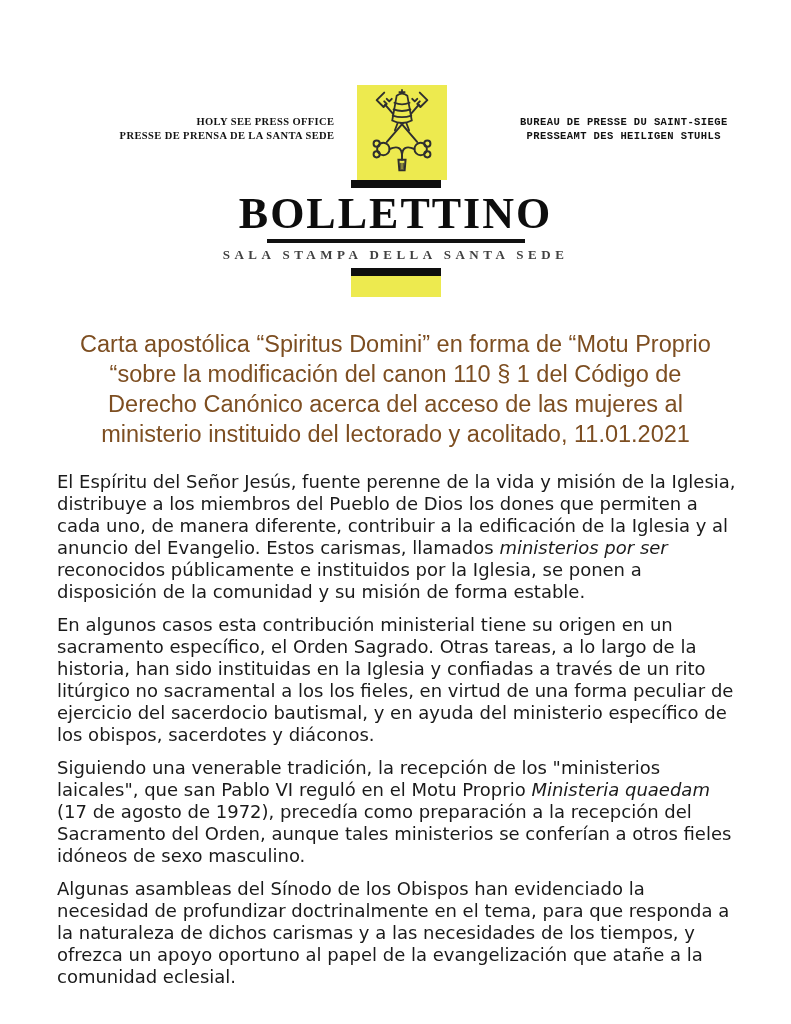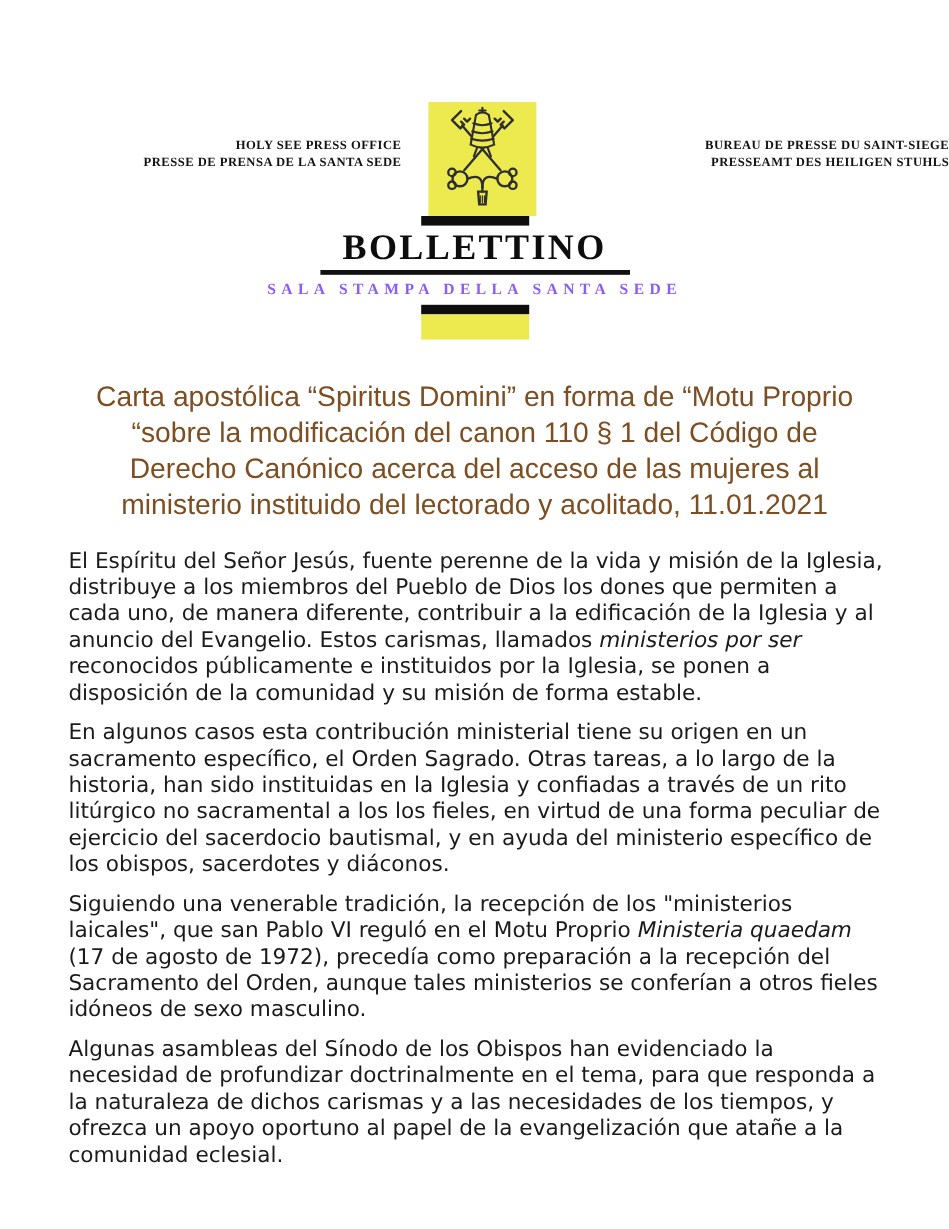--- a/index.html
+++ b/index.html
@@ -34,57 +34,57 @@
     margin-top:30px;
     font-family:"Liberation Serif", serif;
     font-weight:bold;
     font-size:10.5px;
     line-height:14px;
     letter-spacing:0.4px;
     color:#121212;
     white-space:nowrap;
   }
   .mast-left{text-align:right;padding-right:22px;}
-  .mast-right{text-align:right;padding-left:10px;}
+  .mast-right{text-align:center;padding-left:10px;font-family:Liberation Mono, monospace;}
   .emblem-box{
     flex:0 0 90px;
     width:90px;
     height:95px;
     background:var(--yellow);
     display:flex;
     align-items:center;
     justify-content:center;
   }
   .bar{
     width:90px;
     height:8px;
     background:var(--bar);
     margin:0 auto;
   }
   .wordmark{
     font-family:"Liberation Serif", serif;
     font-weight:bold;
-    font-size:30px;
+    font-size:44px;
     line-height:1;
     letter-spacing:2px;
     color:#0d0d0d;
     margin-top:4px;
   }
   .wordmark-rule{
     width:258px;
     height:4px;
     background:#111;
     margin:3px auto 0 auto;
   }
   .mast-subtitle{
     font-family:"Liberation Serif", serif;
     font-weight:bold;
     font-size:13px;
     letter-spacing:4.5px;
-    color:#8b5cf6;
+    color:#404040;
     margin-top:4px;
     white-space:nowrap;
   }
   .bar-bottom{margin-top:5px;}
   .yellow-tail{
     width:90px;
     height:21px;
     background:var(--yellow);
     margin:0 auto;
   }

